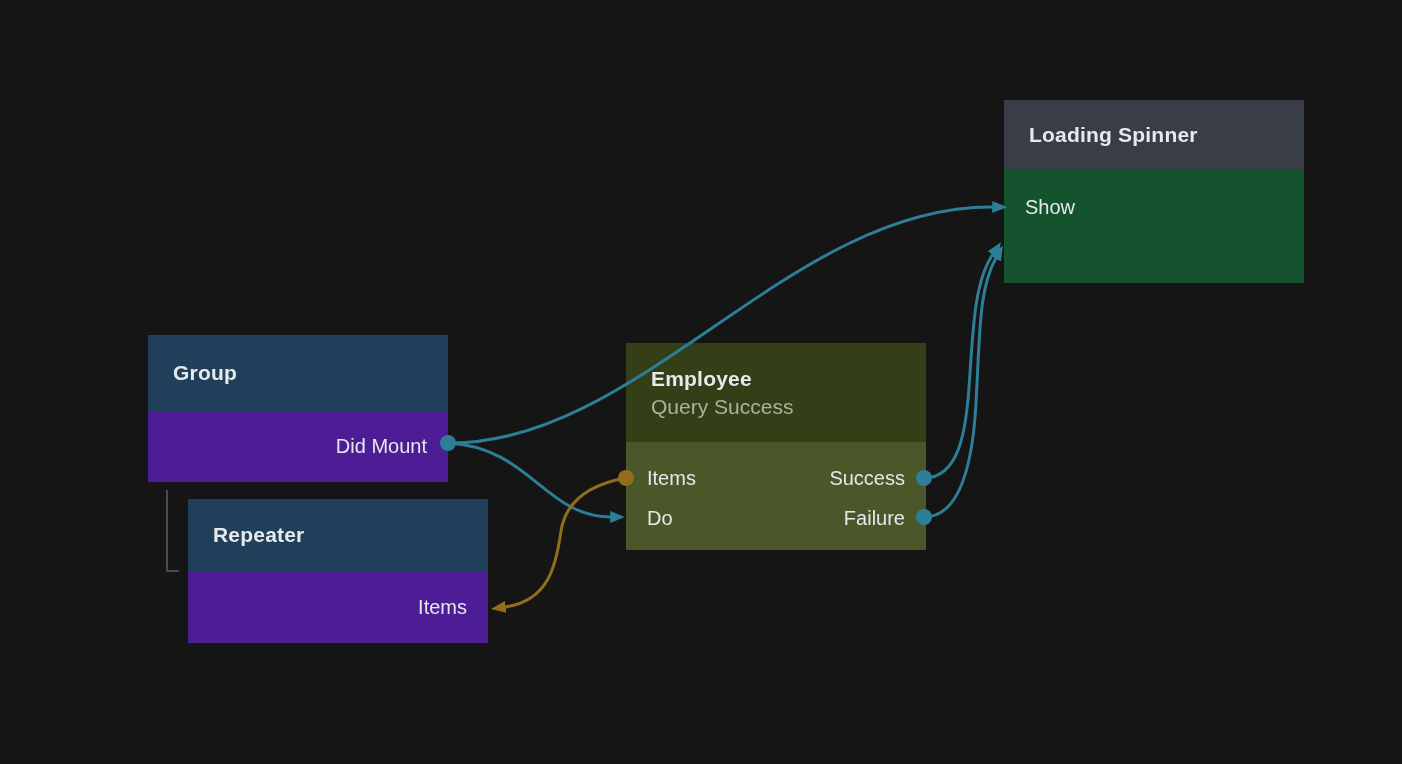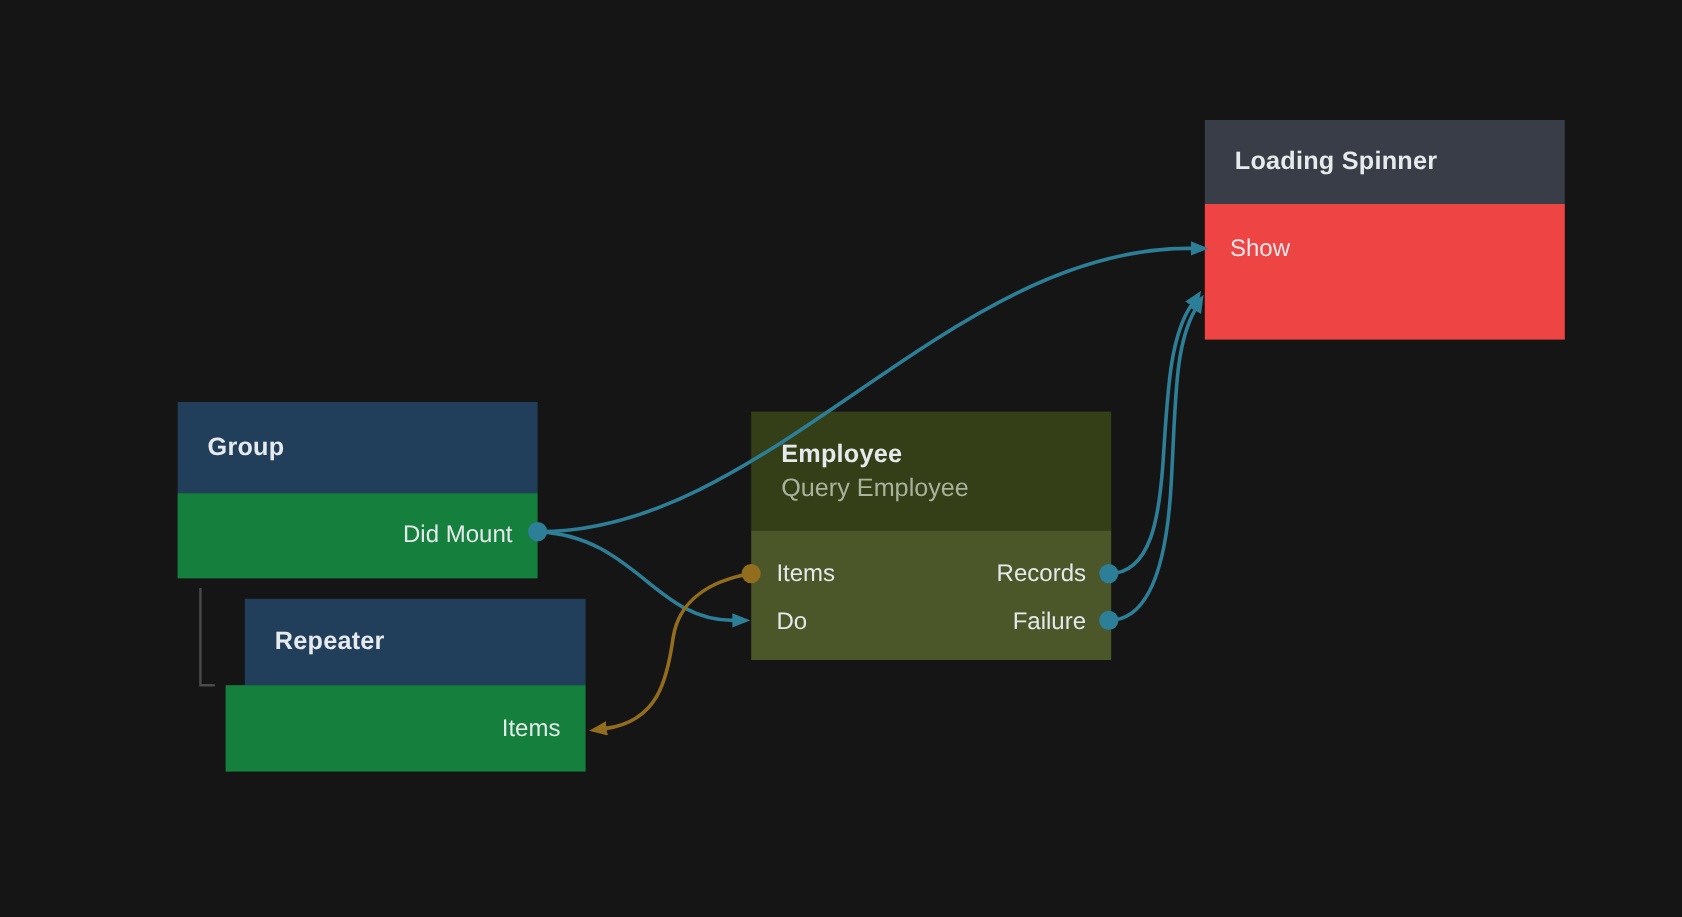--- a/index.html
+++ b/index.html
@@ -12,25 +12,25 @@
   .node-header{display:flex;flex-direction:column;justify-content:center;padding:0 25px;box-sizing:border-box;}
   .node-title{font-size:21px;font-weight:700;color:#e7eaec;letter-spacing:.2px;}
   .node-subtitle{font-size:21px;font-weight:400;color:#a9b29c;margin-top:4px;}
   .node-body{box-sizing:border-box;}
   .port-row{height:40px;display:flex;align-items:center;padding:0 21px;font-size:20px;color:#e4e8ea;}
   .port-row.right{justify-content:flex-end;text-align:right;}
   .port-row.left{justify-content:flex-start;}
   .port-row.both{justify-content:space-between;}
   
   .node-blue .node-header{background:#213e5b;}
-  .node-blue .node-body{background:#15803d;}
+  .node-blue .node-body{background:#4c1d95;}
   .node-olive .node-header{background:#343f18;}
   .node-olive .node-body{background:#4b5629;}
   .node-slate .node-header{background:#393d47;}
-  .node-slate .node-body{background:#ef4444;}
+  .node-slate .node-body{background:#14532d;}
   
   svg.edges{position:absolute;left:0;top:0;width:1402px;height:764px;z-index:2;pointer-events:none;}
   svg.edges path.edge{fill:none;stroke-width:3;stroke-linecap:round;}
 </style>
 </head>
 <body>
 
 <div class="canvas">
 
   <div class="node node-blue" style="left:148px;top:335px;">
@@ -38,39 +38,39 @@
       <span class="node-title">Group</span>
     </div>
     <div class="node-body" style="height:71px;padding-top:15px;">
       <div class="port-row right">
         <span>Did Mount</span>
       </div>
     </div>
   </div>
 
   <div class="node node-blue" style="left:188px;top:499px;">
-    <div class="node-header" style="height:72px;margin-left:16px;">
+    <div class="node-header" style="height:72px;">
       <span class="node-title">Repeater</span>
     </div>
     <div class="node-body" style="height:72px;padding-top:16px;">
       <div class="port-row right">
         <span>Items</span>
       </div>
     </div>
   </div>
 
   <div class="node node-olive" style="left:626px;top:343px;border-radius:24px;">
     <div class="node-header" style="height:99px;">
       <span class="node-title">Employee</span>
-      <span class="node-subtitle">Query Employee</span>
+      <span class="node-subtitle">Query Success</span>
     </div>
     <div class="node-body" style="height:108px;padding-top:16px;">
       <div class="port-row both">
         <span>Items</span>
-        <span>Records</span>
+        <span>Success</span>
       </div>
       <div class="port-row both">
         <span>Do</span>
         <span>Failure</span>
       </div>
     </div>
   </div>
 
   <div class="node node-slate" style="left:1004px;top:100px;">
     <div class="node-header" style="height:70px;">

